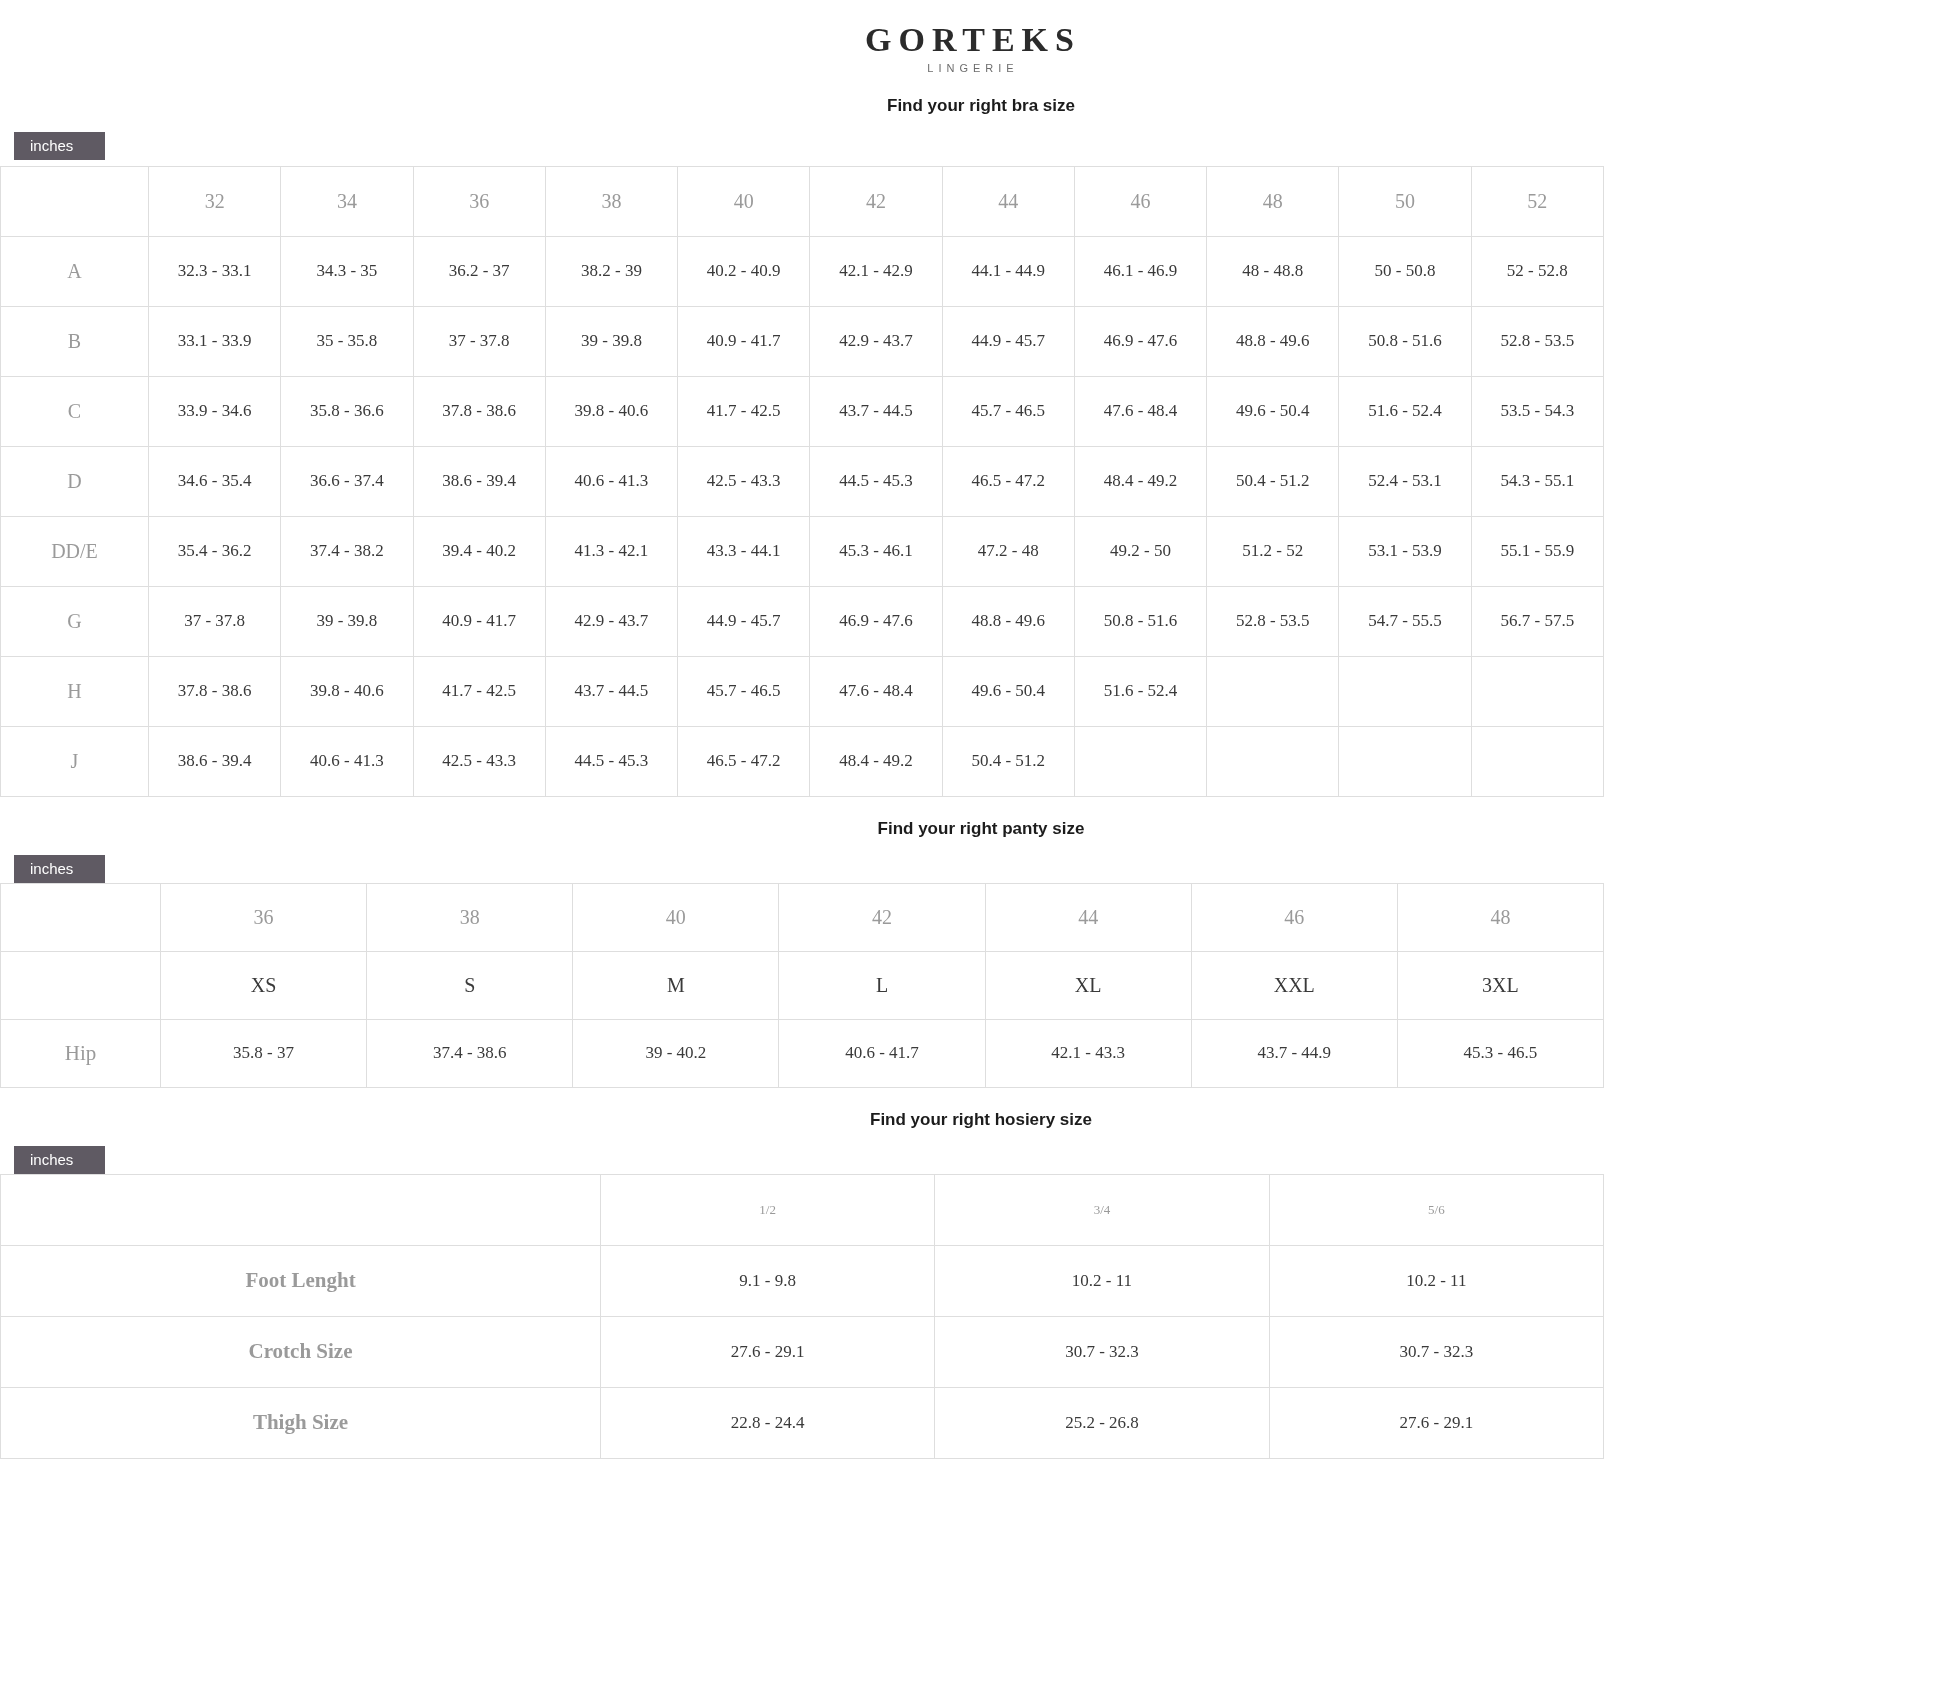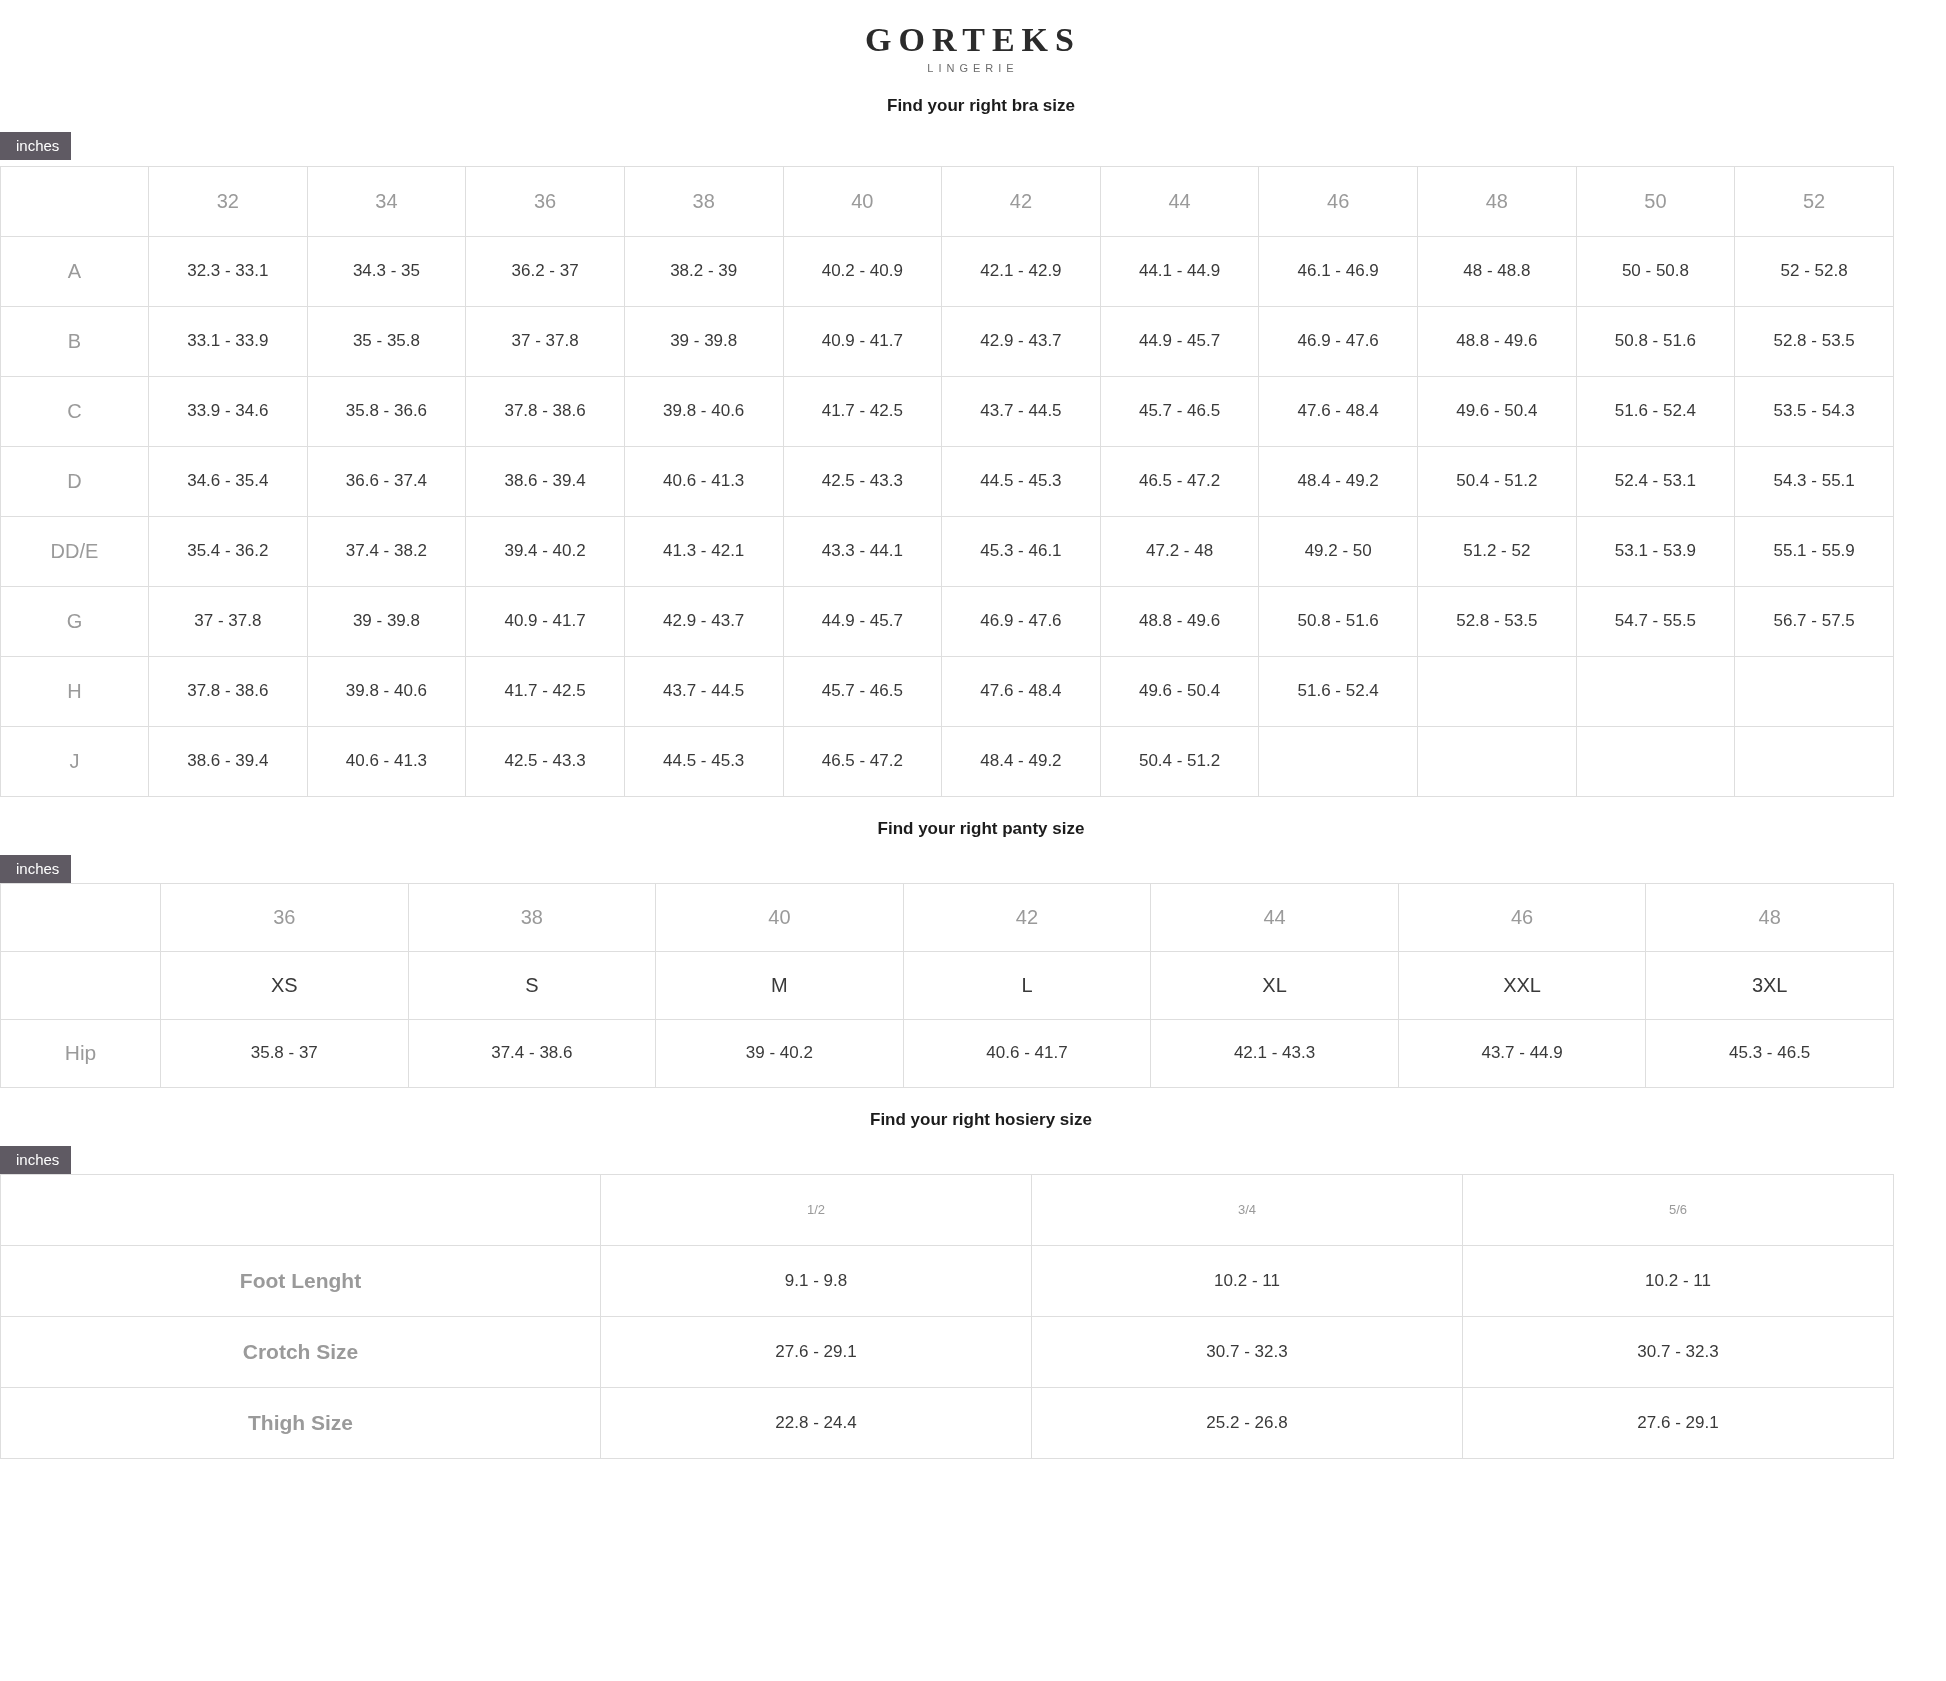--- a/index.html
+++ b/index.html
@@ -42,30 +42,32 @@
     font-size: 17px;
     font-weight: bold;
     color: #1c1c1c;
     margin: 22px 0 0 16px;
   }
   .unit-badge {
     display: inline-block;
     background: #5f5a63;
     color: #ffffff;
     font-size: 15px;
-    padding: 6px 12px 7px 16px;
+    padding: 6px 32px 7px 16px;
     margin-top: 16px;
+    margin-left: 14px;
     line-height: 1;
     text-align: right;
   }
   
   table {
     border-collapse: collapse;
-    width: 1894px;
+    width: 1604px;
     table-layout: fixed;
+    font-family: Liberation Serif, serif;
   }
   table.bra { margin-top: 6px; }
   td, th {
     border: 1px solid #dedede;
     text-align: center;
     font-weight: normal;
     font-size: 17px;
     color: #3a3a3a;
     height: 70px;
     padding: 0 4px;

